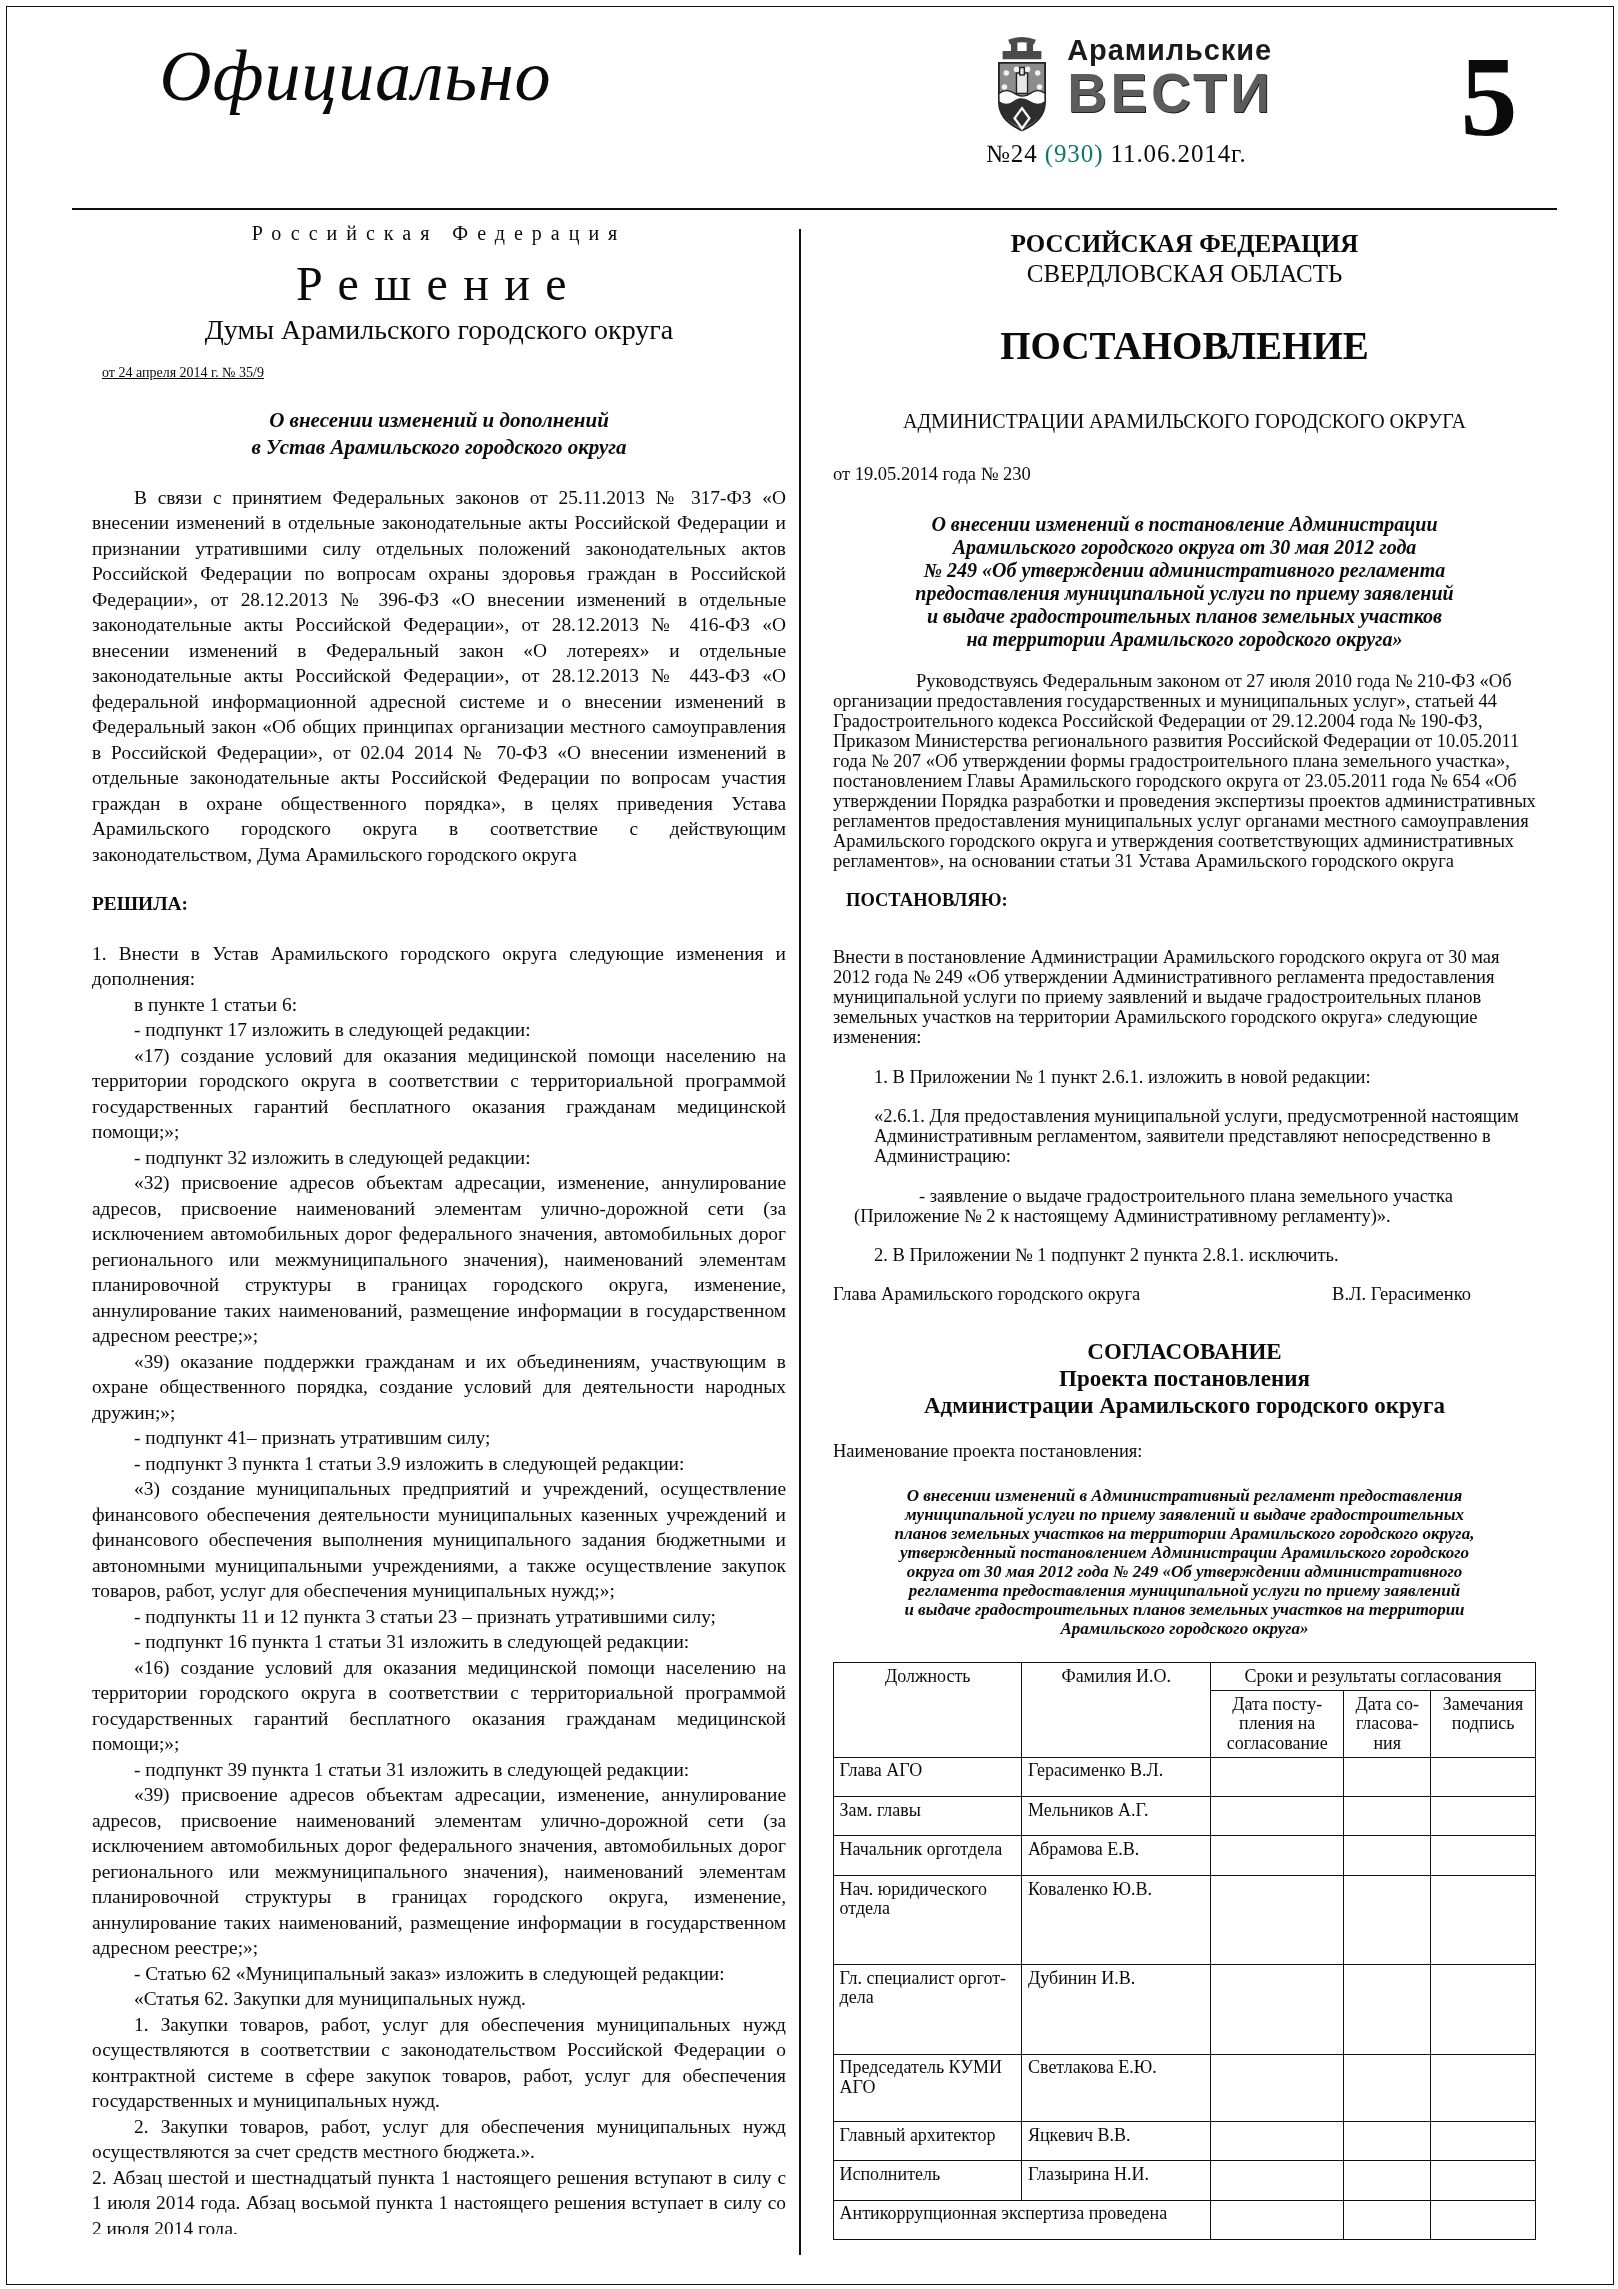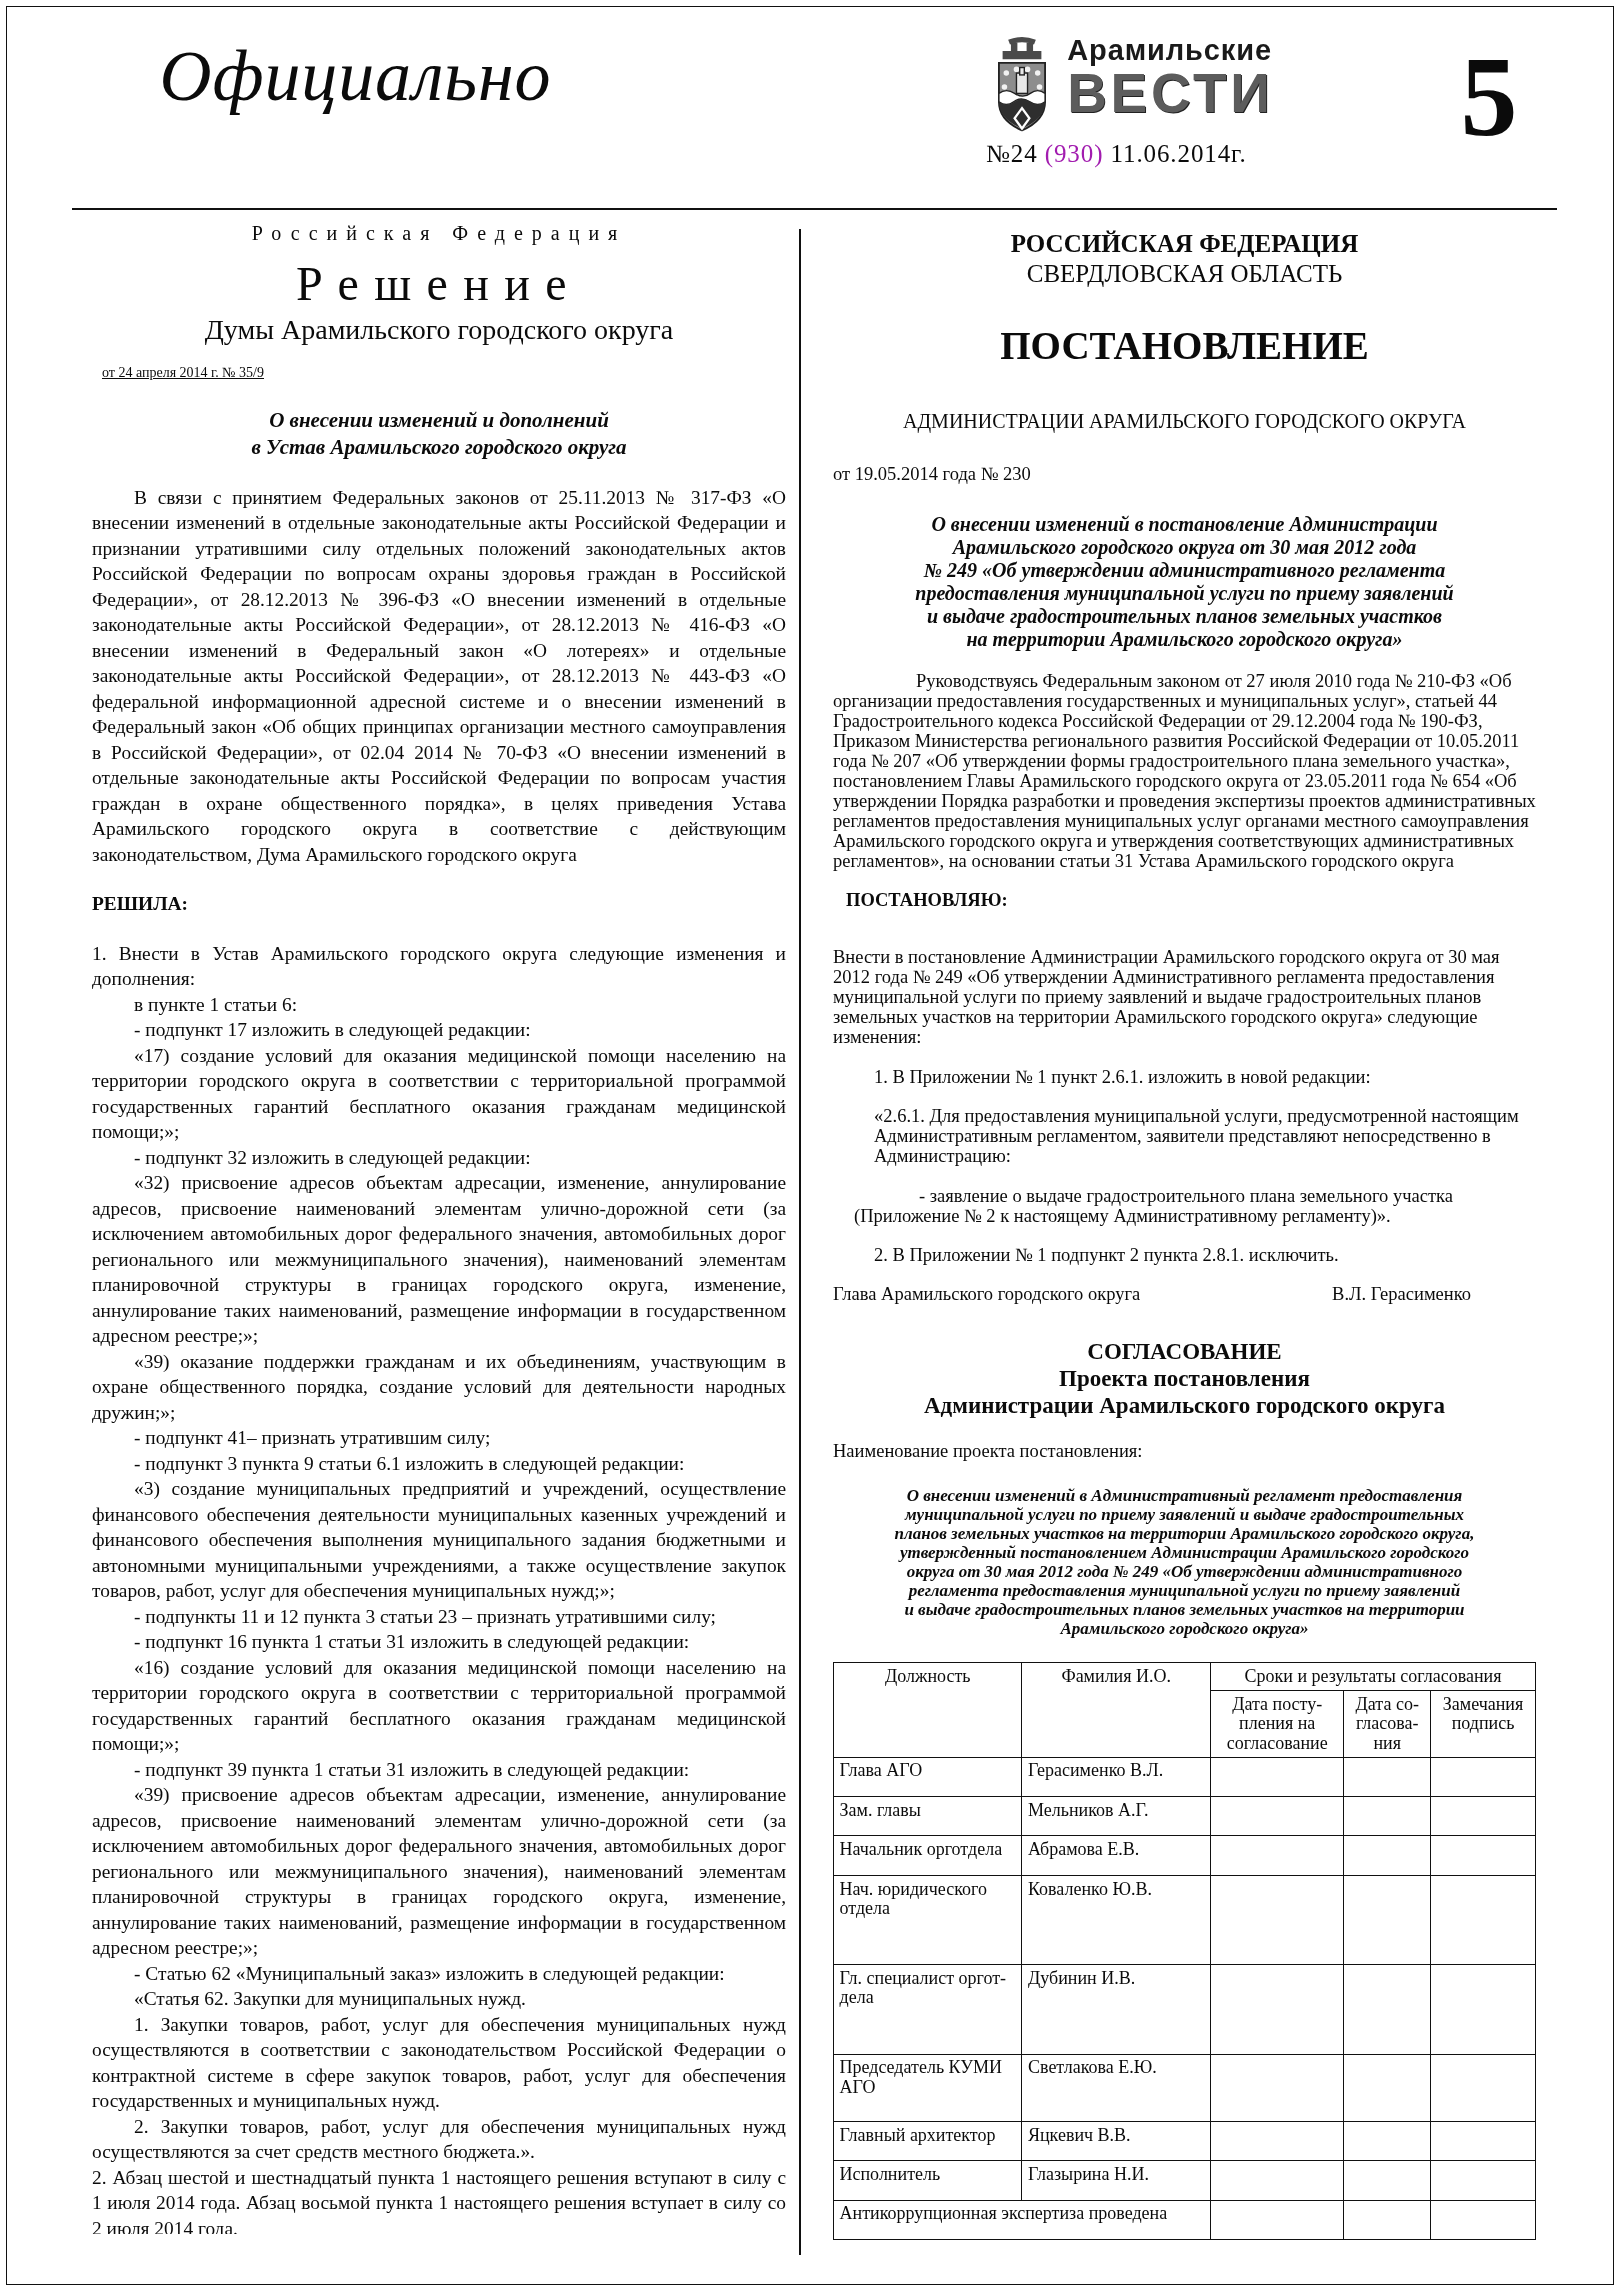--- a/index.html
+++ b/index.html
@@ -18,21 +18,21 @@
     letter-spacing:0.9px;
   }
   .head-rule{position:absolute;left:72px;top:208px;width:1485px;height:1.8px;background:#111;}
   .logo{position:absolute;left:986px;top:36px;width:369px;}
   .logo-row{display:flex;align-items:flex-start;}
   .coat{width:72px;height:100px;flex:0 0 auto;}
   .brand{margin-left:9.2px;}
   .brand-top{font-family:"Liberation Sans","DejaVu Sans",sans-serif;font-weight:700;font-size:29px;line-height:29.5px;color:#1a1a1a;letter-spacing:0.9px;}
   .brand-main{font-family:"Liberation Sans","DejaVu Sans",sans-serif;font-weight:700;font-size:55px;line-height:54px;color:#5c5c5c;letter-spacing:3.7px;text-shadow:0.9px 0.9px 0 #222;}
   .issue-line{margin-top:3.7px;font-size:25px;letter-spacing:0.9px;}
-  .issue-line .gray{color:#a21caf;text-align:right;}
+  .issue-line .gray{color:#0f766e;text-align:right;}
   .page-num{position:absolute;left:1429px;top:37px;width:120px;text-align:center;font-size:114px;font-weight:700;line-height:1.05;}
 
   
   .vdivider{position:absolute;left:799px;top:229px;width:1.8px;height:2026px;background:#111;}
   .lcol{position:absolute;left:92px;top:222px;width:694px;height:2012px;overflow:hidden;}
   .rcol{position:absolute;left:833px;top:229px;width:703px;height:2035px;overflow:hidden;}
 
   
   .l-country{text-align:center;font-size:20px;letter-spacing:0.45em;margin-bottom:13px;}
   .l-doctype{text-align:center;font-size:48px;letter-spacing:0.32em;line-height:1.1;}
@@ -133,21 +133,21 @@
     <p class="lp r-p">В связи с принятием Федеральных законов от 25.11.2013 № 317-ФЗ «О внесении изменений в отдельные законодательные акты Российской Федерации и признании утратившими силу отдельных положений законодательных актов Российской Федерации по вопросам охраны здоровья граждан в Российской Федерации», от 28.12.2013 № 396-ФЗ «О внесении изменений в отдельные законодательные акты Российской Федерации», от 28.12.2013 № 416-ФЗ «О внесении изменений в Федеральный закон «О лотереях» и отдельные законодательные акты Российской Федерации», от 28.12.2013 № 443-ФЗ «О федеральной информационной адресной системе и о внесении изменений в Федеральный закон «Об общих принципах организации местного самоуправления в Российской Федерации», от 02.04 2014 № 70-ФЗ «О внесении изменений в отдельные законодательные акты Российской Федерации по вопросам участия граждан в охране общественного порядка», в целях приведения Устава Арамильского городского округа в соответствие с действующим законодательством, Дума Арамильского городского округа</p>
         <p class="lp r-h">РЕШИЛА:</p>
         <p class="lp r-i">1. Внести в Устав Арамильского городского округа следующие изменения и дополнения:</p>
         <p class="lp r-p">в пункте 1 статьи 6:</p>
         <p class="lp r-p">- подпункт 17 изложить в следующей редакции:</p>
         <p class="lp r-p">«17) создание условий для оказания медицинской помощи населению на территории городского округа в соответствии с территориальной программой государственных гарантий бесплатного оказания гражданам медицинской помощи;»;</p>
         <p class="lp r-p">- подпункт 32 изложить в следующей редакции:</p>
         <p class="lp r-p">«32) присвоение адресов объектам адресации, изменение, аннулирование адресов, присвоение наименований элементам улично-дорожной сети (за исключением автомобильных дорог федерального значения, автомобильных дорог регионального или межмуниципального значения), наименований элементам планировочной структуры в границах городского округа, изменение, аннулирование таких наименований, размещение информации в государственном адресном реестре;»;</p>
         <p class="lp r-p">«39) оказание поддержки гражданам и их объединениям, участвующим в охране общественного порядка, создание условий для деятельности народных дружин;»;</p>
         <p class="lp r-p">- подпункт 41– признать утратившим силу;</p>
-        <p class="lp r-p">- подпункт 3 пункта 9 статьи 6.1 изложить в следующей редакции:</p>
+        <p class="lp r-p">- подпункт 3 пункта 1 статьи 3.9 изложить в следующей редакции:</p>
         <p class="lp r-p">«3) создание муниципальных предприятий и учреждений, осуществление финансового обеспечения деятельности муниципальных казенных учреждений и финансового обеспечения выполнения муниципального задания бюджетными и автономными муниципальными учреждениями, а также осуществление закупок товаров, работ, услуг для обеспечения муниципальных нужд;»;</p>
         <p class="lp r-p">- подпункты 11 и 12 пункта 3 статьи 23 – признать утратившими силу;</p>
         <p class="lp r-p">- подпункт 16 пункта 1 статьи 31 изложить в следующей редакции:</p>
         <p class="lp r-p">«16) создание условий для оказания медицинской помощи населению на территории городского округа в соответствии с территориальной программой государственных гарантий бесплатного оказания гражданам медицинской помощи;»;</p>
         <p class="lp r-p">- подпункт 39 пункта 1 статьи 31 изложить в следующей редакции:</p>
         <p class="lp r-p">«39) присвоение адресов объектам адресации, изменение, аннулирование адресов, присвоение наименований элементам улично-дорожной сети (за исключением автомобильных дорог федерального значения, автомобильных дорог регионального или межмуниципального значения), наименований элементам планировочной структуры в границах городского округа, изменение, аннулирование таких наименований, размещение информации в государственном адресном реестре;»;</p>
         <p class="lp r-p">- Статью 62 «Муниципальный заказ» изложить в следующей редакции:</p>
         <p class="lp r-p">«Статья 62. Закупки для муниципальных нужд.</p>
         <p class="lp r-p">1. Закупки товаров, работ, услуг для обеспечения муниципальных нужд осуществляются в соответствии с законодательством Российской Федерации о контрактной системе в сфере закупок товаров, работ, услуг для обеспечения государственных и муниципальных нужд.</p>
         <p class="lp r-p">2. Закупки товаров, работ, услуг для обеспечения муниципальных нужд осуществляются за счет средств местного бюджета.».</p>

